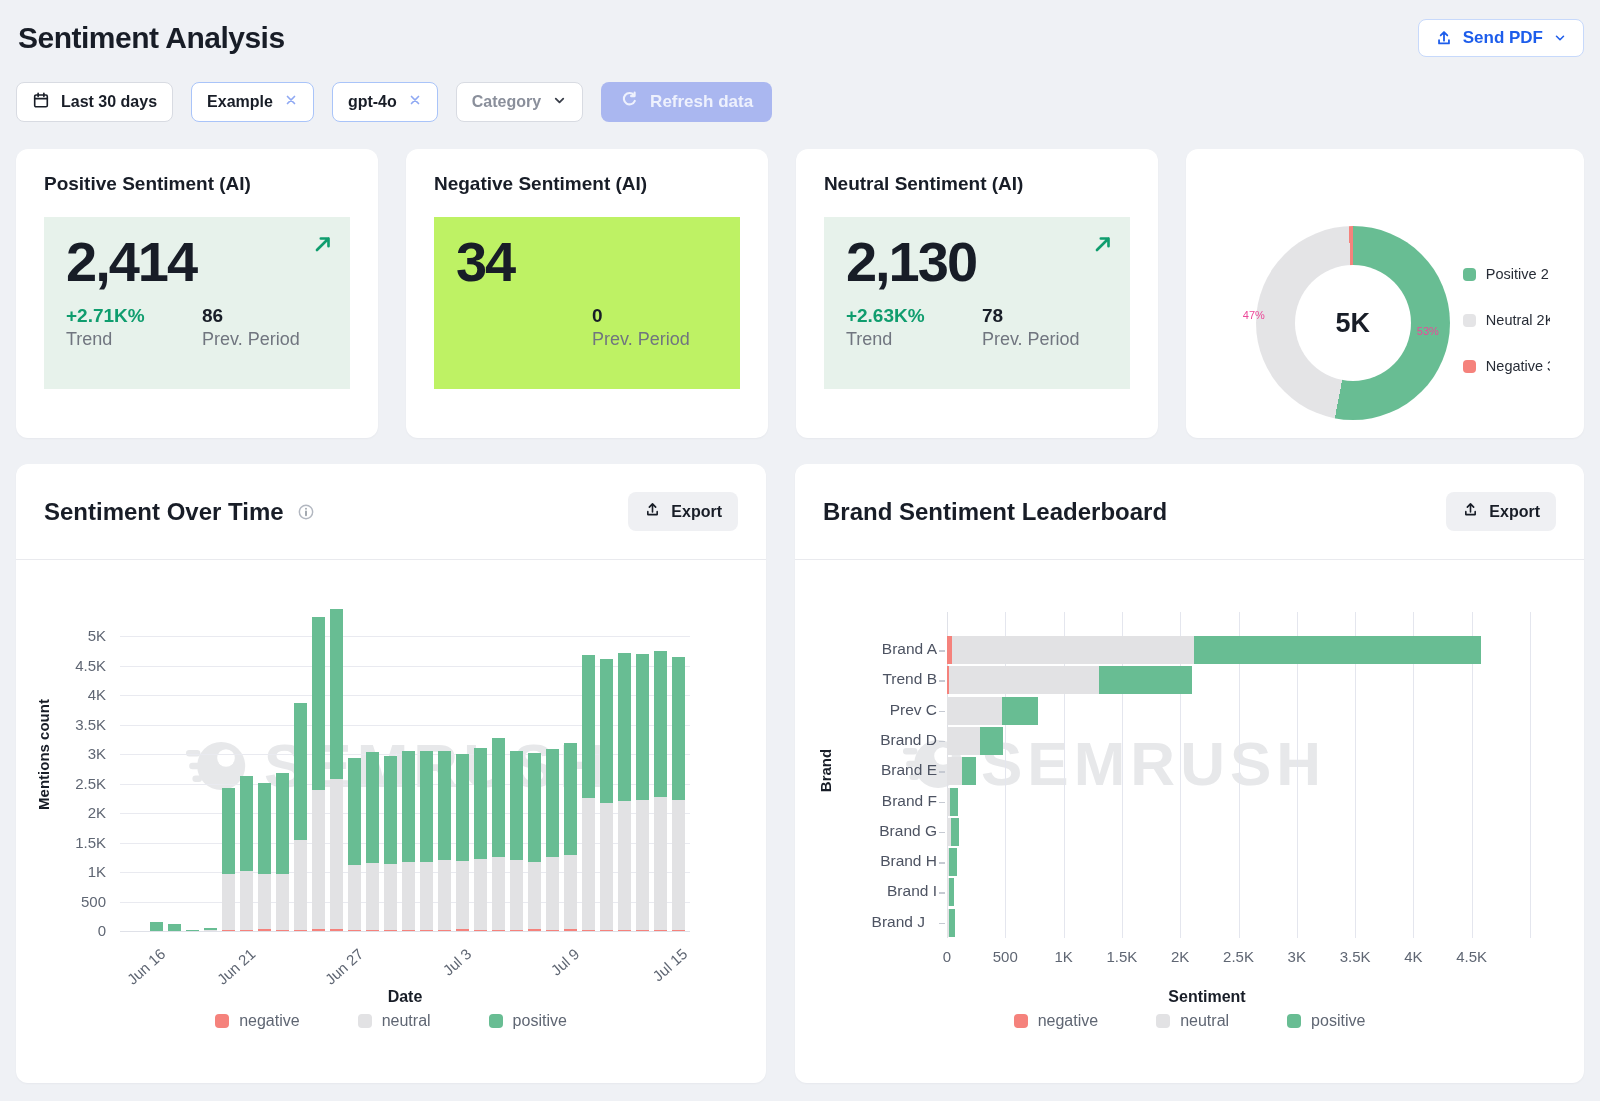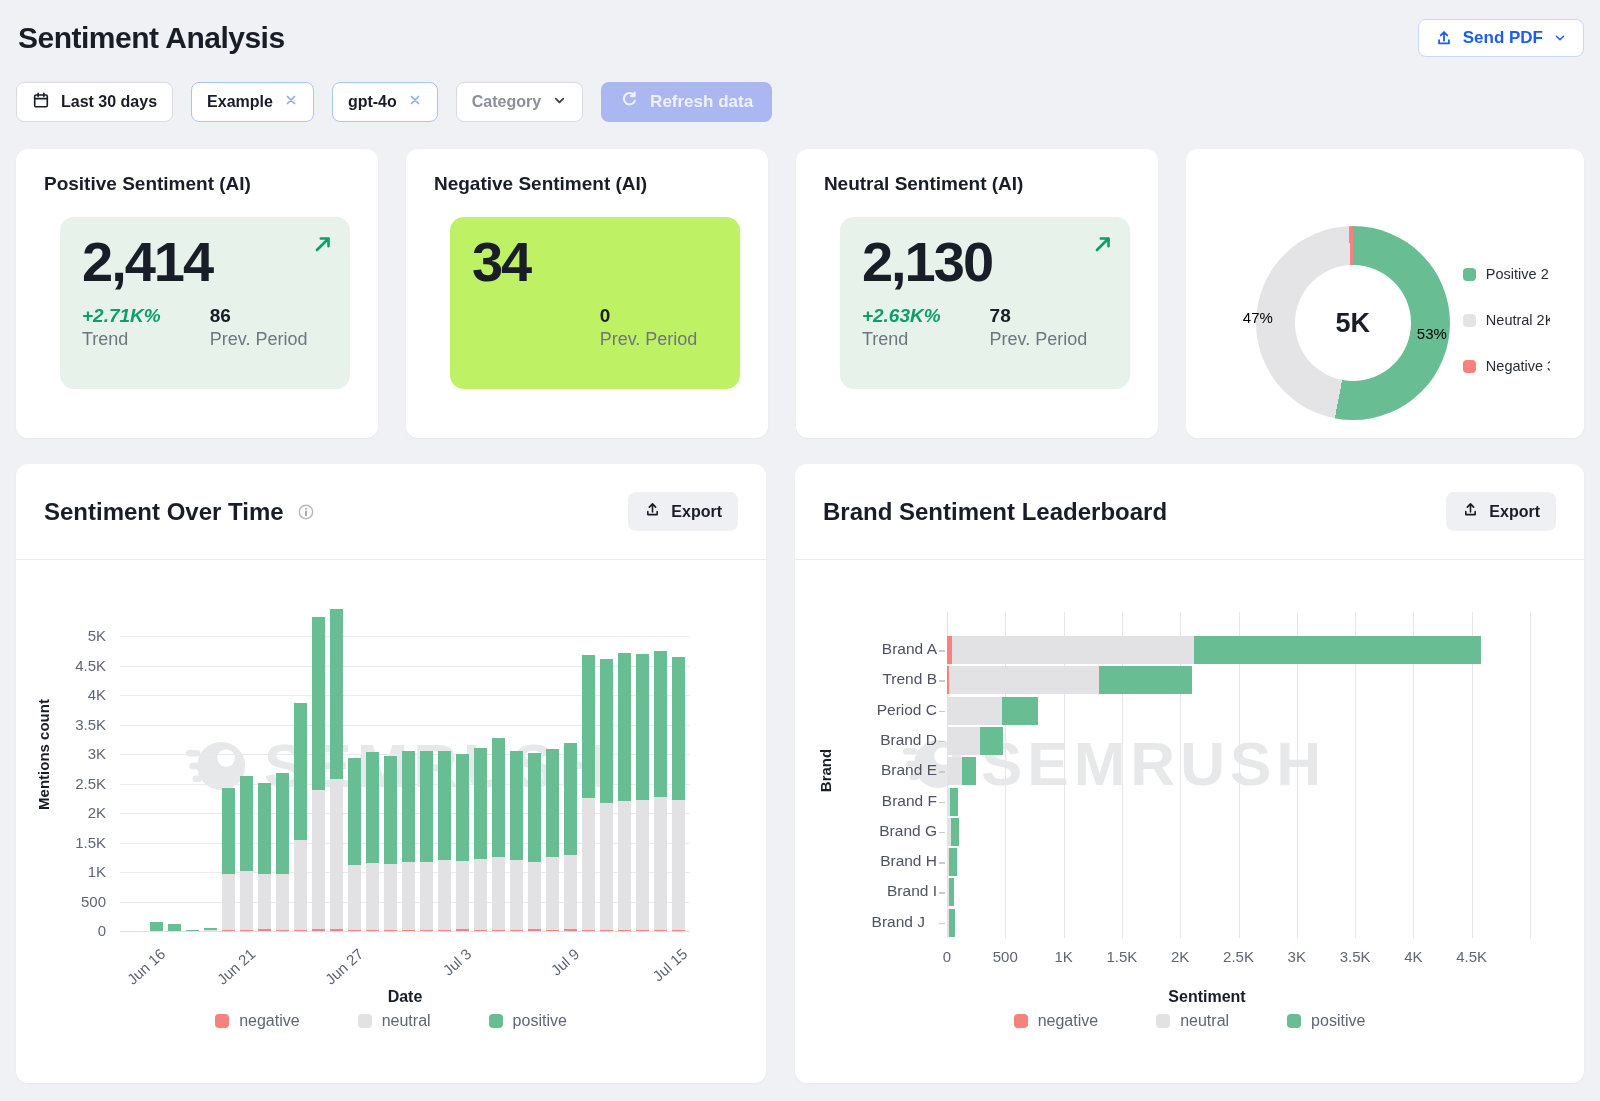--- a/index.html
+++ b/index.html
@@ -17,39 +17,39 @@
   .fbtn { display:flex; align-items:center; gap:11px; background:#fff; border:1px solid #d8dbe2; border-radius:8px; padding:8px 15px; font-size:16px; font-weight:700; color:#181d27; cursor:pointer; height:40px; }
   .chip { border:1px solid #a9c4f9; }
   .fbtn.category { color:#8a8f9b; }
   .refresh { background:#aab7f0; color:#eef1fd; border:none; font-weight:700; font-size:17px; padding:8px 19px; border-radius:8px; display:flex; gap:11px; align-items:center; height:40px; }
 
   
   .kpi-grid { display:grid; grid-template-columns:1fr 1fr 1fr 1.1fr; gap:28px; margin-top:27px; }
   .card { background:#fff; border-radius:12px; box-shadow:0 1px 2px rgba(27,31,59,.04); }
   .kpi-card { height:289px; padding:24px 28px; position:relative; }
   .kpi-title { font-size:19px; font-weight:800; }
-  .kpi-tile { margin-top:22px; border-radius:14px; padding:14px 22px 16px; height:172px; position:relative;margin-left:16px; }
+  .kpi-tile { margin-top:22px; border-radius:0; padding:14px 22px 16px; height:172px; position:relative; }
   .kpi-tile.green { background:#e7f2eb; }
   .kpi-tile.gray { background:#bef264; }
   .kpi-value { font-size:56px; font-weight:800; letter-spacing:-2px; line-height:1.1; }
   .kpi-arrow { position:absolute; top:16px; right:16px; }
   .kpi-stats { display:flex; margin-top:12px; }
   .kpi-stat { flex:1.08; }
   .kpi-stat.right { flex:1; }
   .stat-v { font-size:19px; font-weight:800; }
-  .stat-v.green { color:#0f9d6e;font-style:italic; }
+  .stat-v.green { color:#0f9d6e; }
   .stat-l { font-size:18px; color:#70757f; margin-top:2px; }
 
   
   .donut-card { height:289px; padding:24px 28px; position:relative; overflow:hidden; }
   .donut-wrap { position:absolute; inset:0; }
   .donut { position:absolute; left:70px; top:77px; width:194px; height:194px; border-radius:50%; }
   .donut::after { content:""; position:absolute; inset:39px; background:#fff; border-radius:50%; }
   .donut-center { position:absolute; left:137px; top:159px; width:60px; text-align:center; font-size:27px; font-weight:800; z-index:2; }
-  .callout { position:absolute; font-size:15px; color:#000000; z-index:2; }
+  .callout { position:absolute; font-size:11px; color:#ec4899; z-index:2; }
   .dn-lg { position:absolute; left:277px; display:flex; align-items:center; gap:10px; }
   .dn-lg .sw { width:13px; height:13px; border-radius:4px; flex:none; }
   .dn-lg .lbl { width:64px; overflow:hidden; white-space:nowrap; font-size:14.5px; color:#272c36; }
 
   
   .charts { display:grid; grid-template-columns:750px 789px; gap:29px; margin-top:26px; }
   .chart-card { height:619px; }
   .chart-head { height:96px; display:flex; align-items:center; justify-content:space-between; padding:0 28px; border-bottom:1px solid #e9eaee; }
   .chart-title { font-size:24px; font-weight:800; display:flex; align-items:center; gap:13px; }
   .export-btn { background:#eff0f3; border:none; border-radius:8px; padding:9px 16px; font-weight:700; font-size:16px; display:flex; gap:10px; align-items:center; color:#181d27; cursor:pointer; }
@@ -504,21 +504,21 @@
             <div style="width: 242.5px; background: rgb(226, 226, 228);"></div>
             <div style="width: 286.8px; background: rgb(104, 189, 147);"></div>
           </div>
           <div class="lb-cat" style="left: 22px; top: 110.3px;">Trend B</div>
           <div class="lb-dash" style="left: 144px; top: 120.3px;"></div>
           <div class="hbar" style="left: 152px; top: 106.3px; height: 28px; z-index: 1;">
             <div style="width: 1.7px; background: rgb(245, 130, 124);"></div>
             <div style="width: 150.4px; background: rgb(226, 226, 228);"></div>
             <div style="width: 92.7px; background: rgb(104, 189, 147);"></div>
           </div>
-          <div class="lb-cat" style="left: 22px; top: 140.6px;">Period C</div>
+          <div class="lb-cat" style="left: 22px; top: 140.6px;">Prev C</div>
           <div class="lb-dash" style="left: 144px; top: 150.6px;"></div>
           <div class="hbar" style="left: 152px; top: 136.6px; height: 28px; z-index: 1;">
             <div style="width: 54.8px; background: rgb(226, 226, 228);"></div>
             <div style="width: 36.1px; background: rgb(104, 189, 147);"></div>
           </div>
           <div class="lb-cat" style="left: 22px; top: 170.9px;">Brand D</div>
           <div class="lb-dash" style="left: 144px; top: 180.9px;"></div>
           <div class="hbar" style="left: 152px; top: 166.9px; height: 28px; z-index: 1;">
             <div style="width: 32.6px; background: rgb(226, 226, 228);"></div>
             <div style="width: 23.3px; background: rgb(104, 189, 147);"></div>

